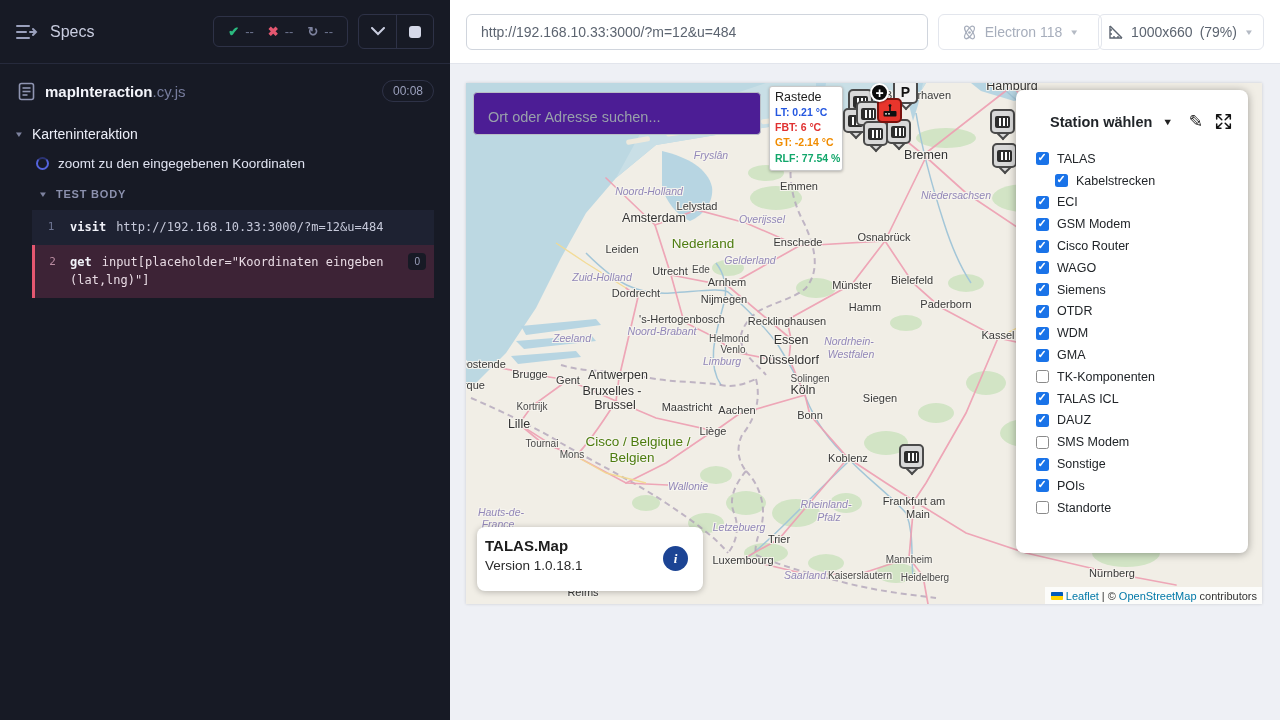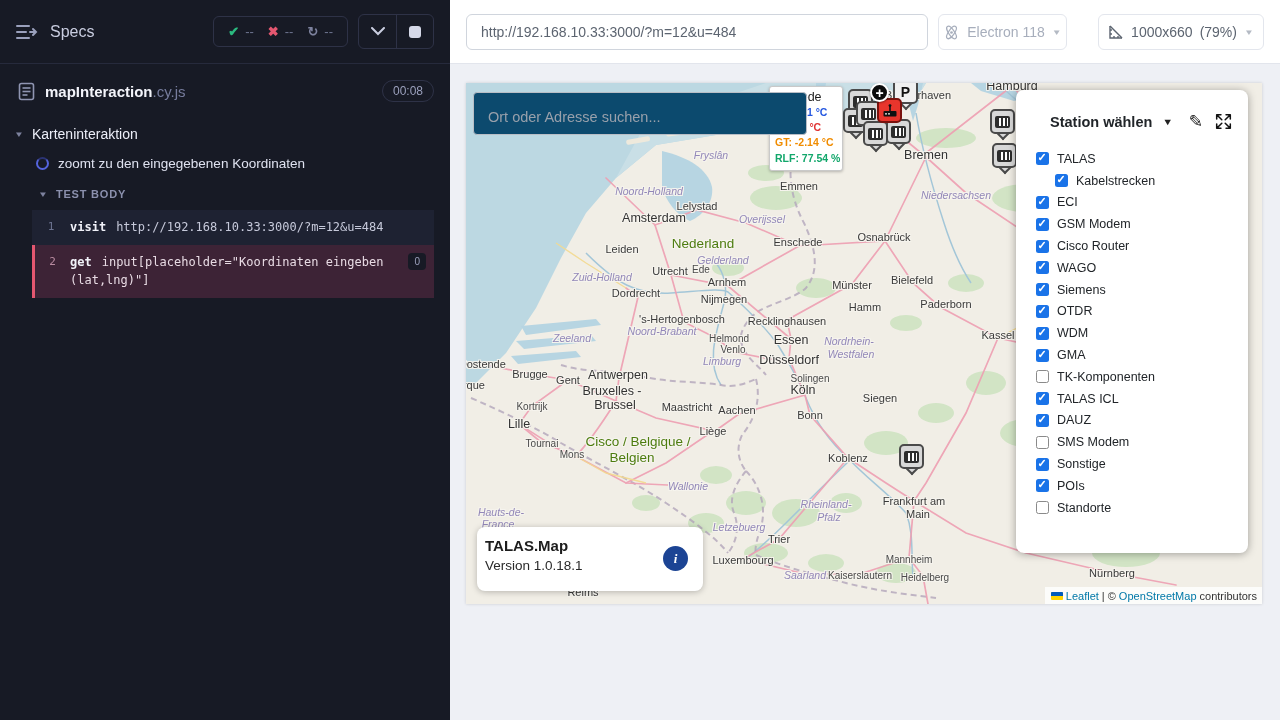--- a/index.html
+++ b/index.html
@@ -43,21 +43,21 @@
   .cmd-text { font-size:12px; line-height:1.55; color:#c6c9da; word-break:break-all; padding-right:30px; }
   .cmd-method { font-weight:bold; color:#f0f1f8; margin-right:10px; }
   .cmd-row.highlight { background:#3d2336; border-left:3px solid #e45770; }
   .cmd-row.highlight .cmd-num { width:35px; color:#b98ba0; }
   .cmd-row.highlight .cmd-text { color:#e8dbe4; }
   .cmd-badge { position:absolute; right:8px; top:8px; background:#171a25; color:#9ba0bc; font-size:10px; border-radius:4px; padding:3px 6px; font-family:"Liberation Sans",sans-serif; }
 
   
   .app-header { position:absolute; left:450px; top:0; width:830px; height:64px; background:#ffffff; border-bottom:1px solid #e2e5ec; }
   .url-input { position:absolute; left:16px; top:14px; width:462px; height:36px; border:1px solid #d0d5dd; border-radius:6px; background:#fff; font-size:14px; color:#5c6470; padding:0 14px; display:flex; align-items:center; white-space:nowrap; overflow:hidden; cursor:text; }
-  .browser-select { position:absolute; left:488px; top:14px; width:129px; height:36px; border:1px solid #e3e6ed; border-radius:6px; display:flex; align-items:center; justify-content:center; gap:7px; color:#a7aebc; font-size:14px; cursor:pointer; }
+  .browser-select { position:absolute; left:488px; top:14px; width:164px; height:36px; border:1px solid #e3e6ed; border-radius:6px; display:flex; align-items:center; justify-content:center; gap:7px; color:#a7aebc; font-size:14px; cursor:pointer; }
   .viewport-select { position:absolute; left:648px; top:14px; width:166px; height:36px; border:1px solid #e3e6ed; border-radius:6px; display:flex; align-items:center; justify-content:center; gap:7px; color:#5c6470; font-size:14px; cursor:pointer; }
   .mini-chev { font-size:10px; color:#b4bac4; transform:scaleY(.8); }
 
   
   .map-wrap { position:absolute; left:466px; top:83px; width:796px; height:521px; background:#f1eee6; overflow:hidden; box-shadow:0 0 3px rgba(0,0,0,.15); }
   .map-svg { position:absolute; left:0; top:0; z-index:1; }
   .map-labels { position:absolute; inset:0; z-index:2; pointer-events:none; }
   .ml { position:absolute; transform:translate(-50%,-50%); white-space:nowrap;
         text-shadow:-1px -1px 0 #f6f4ee,1px -1px 0 #f6f4ee,-1px 1px 0 #f6f4ee,1px 1px 0 #f6f4ee,0 1px 0 #f6f4ee,0 -1px 0 #f6f4ee; }
   .ml.city    { font-size:11px; color:#3a3a3a; }
@@ -69,21 +69,21 @@
   .markers { position:absolute; inset:0; z-index:5; }
   .pin { position:absolute; width:25px; height:25px; border-radius:5px; background:#d8d8d8; border:2px solid #4a4a4a; display:flex; align-items:center; justify-content:center; cursor:pointer; }
   .pin::after { content:""; position:absolute; left:50%; bottom:-6px; width:9px; height:9px; background:inherit; transform:translateX(-50%) rotate(45deg); border-right:2px solid #4a4a4a; border-bottom:2px solid #4a4a4a; z-index:-1; }
   .pin .grate { width:15px; height:12px; border:2px solid #2d2d2d; border-radius:2px; background:repeating-linear-gradient(90deg,#2d2d2d 0 2px,#ffffff 2px 4px); }
   .pin.p-pin { background:#f0f0f0; }
   .pin.p-pin .pletter { font-size:14px; font-weight:bold; color:#111; }
   .pin.alarm { background:#e8352c; border-color:#7a120d; }
   .pin.alarm::after { border-color:#7a120d; }
   .plusmk { position:absolute; width:19px; height:19px; border-radius:50%; background:#0c0c0c; border:2px solid #ffffff; color:#fff; display:flex; align-items:center; justify-content:center; font-size:14px; font-weight:bold; cursor:pointer; box-shadow:0 1px 2px rgba(0,0,0,.4); }
 
-  .map-search { position:absolute; left:7px; top:9px; width:334px; height:43px; background:#0c4a6e; border:1px solid #b9bec6; border-radius:4px; z-index:10; display:flex; align-items:center; padding:0 14px; cursor:text; }
+  .map-search { position:absolute; left:7px; top:9px; width:288px; height:43px; background:#4c1d95; border:1px solid #b9bec6; border-radius:4px; z-index:10; display:flex; align-items:center; padding:0 14px; cursor:text; }
   .map-search-ph { color:#98a0ab; font-size:14.5px; padding-top:6px; }
 
   .tooltip { position:absolute; left:303px; top:3px; width:74px; background:#fff; border:1px solid #c9c9c9; border-radius:3px; z-index:8; padding:3px 4px 4px 5px; box-shadow:0 1px 3px rgba(0,0,0,.25); }
   .tooltip-title { font-size:12.5px; color:#1c1c1c; margin-bottom:1px; }
   .tooltip-row { font-size:10.5px; font-weight:bold; line-height:1.45; white-space:nowrap; }
 
   .station-panel { position:absolute; left:550px; top:7px; width:232px; height:463px; background:#fff; border-radius:8px; z-index:30; box-shadow:0 1px 8px rgba(0,0,0,.35); padding:21px 0 0 20px; }
   .sp-header { display:flex; align-items:center; margin-bottom:16px; padding-right:16px; }
   .sp-title { font-size:14.5px; font-weight:bold; color:#212529; margin-left:14px; cursor:pointer; }
   .sp-title-chev { margin-left:10px; font-size:11px; color:#222; cursor:pointer; transform:scaleY(.85); }
@@ -337,21 +337,21 @@
       <span class="ml region" style="left: 245px; top: 72px;">Fryslân</span>
       <span class="ml region" style="left: 183px; top: 108px;">Noord-Holland</span>
       <span class="ml city" style="left: 231px; top: 123px;">Lelystad</span>
       <span class="ml city-lg" style="left: 188px; top: 135px;">Amsterdam</span>
       <span class="ml city" style="left: 156px; top: 166px;">Leiden</span>
       <span class="ml country" style="left: 237px; top: 160px;">Nederland</span>
       <span class="ml region" style="left: 296px; top: 136px;">Overijssel</span>
       <span class="ml city" style="left: 332px; top: 159px;">Enschede</span>
       <span class="ml city" style="left: 418px; top: 154px;">Osnabrück</span>
       <span class="ml region" style="left: 490px; top: 112px;">Niedersachsen</span>
-      <span class="ml region" style="left: 257px; top: 177px;">Gelderland</span>
+      <span class="ml region" style="left: 284px; top: 177px;">Gelderland</span>
       <span class="ml city" style="left: 204px; top: 188px;">Utrecht</span>
       <span class="ml town" style="left: 235px; top: 186px;">Ede</span>
       <span class="ml city" style="left: 261px; top: 199px;">Arnhem</span>
       <span class="ml city" style="left: 258px; top: 216px;">Nijmegen</span>
       <span class="ml city" style="left: 170px; top: 210px;">Dordrecht</span>
       <span class="ml region" style="left: 136px; top: 194px;">Zuid-Holland</span>
       <span class="ml city" style="left: 386px; top: 202px;">Münster</span>
       <span class="ml city" style="left: 399px; top: 224px;">Hamm</span>
       <span class="ml city" style="left: 446px; top: 197px;">Bielefeld</span>
       <span class="ml city" style="left: 480px; top: 221px;">Paderborn</span>

